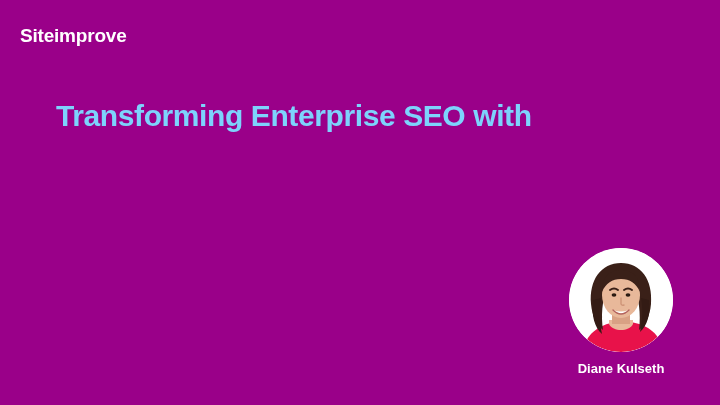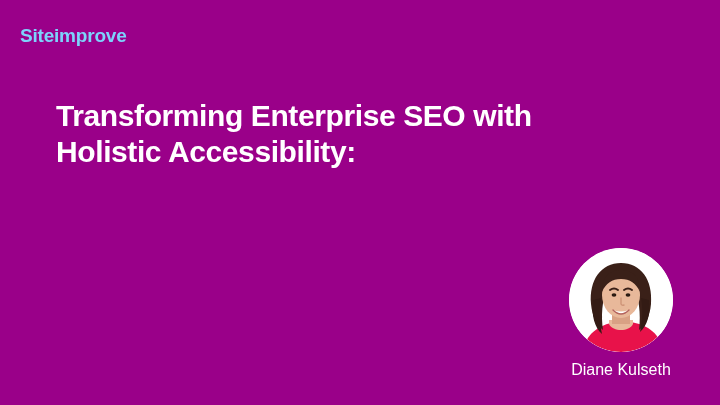--- a/index.html
+++ b/index.html
@@ -15,37 +15,37 @@
     background: #9a0089;
     font-family: "Liberation Sans", sans-serif;
     -webkit-font-smoothing: antialiased;
   }
 
   
   .logo {
     position: absolute;
     left: 20px;
     top: 26px;
-    color: #7dd3fc;
+    color: #ffffff;
     font-size: 19px;
     font-weight: bold;
     letter-spacing: -0.2px;
     line-height: 1;
     white-space: nowrap;
   }
 
   
   .title-block {
     position: absolute;
     left: 56px;
     top: 98px;
     width: 600px;
   }
   .title-line {
-    color: #ffffff;
+    color: #7dd3fc;
     font-size: 30px;
     font-weight: bold;
     line-height: 36px;
     letter-spacing: -0.4px;
     white-space: nowrap;
   }
 
   
   .speaker {
     position: absolute;
@@ -67,37 +67,36 @@
   }
   .avatar svg {
     display: block;
     width: 104px;
     height: 104px;
   }
   .speaker-name {
     margin-top: 10px;
     margin-left: 32px;
     color: #ffffff;
-    font-size: 16px;
-    font-weight: normal;
+    font-size: 13px;
+    font-weight: bold;
     line-height: 1;
     white-space: nowrap;
     text-align: left;
   }
 </style>
 </head>
 <body>
 
 <div class="slide">
 
   <div class="logo">Siteimprove</div>
 
   <div class="title-block">
     <div class="title-line">Transforming Enterprise SEO with</div>
-    <div class="title-line">Holistic Accessibility:</div>
   </div>
 
   <div class="speaker">
     <div class="avatar">
       <svg viewBox="0 0 104 104" xmlns="http://www.w3.org/2000/svg">
         <defs>
           <clipPath id="circleClip">
             <circle cx="52" cy="52" r="52"></circle>
           </clipPath>
         </defs>

